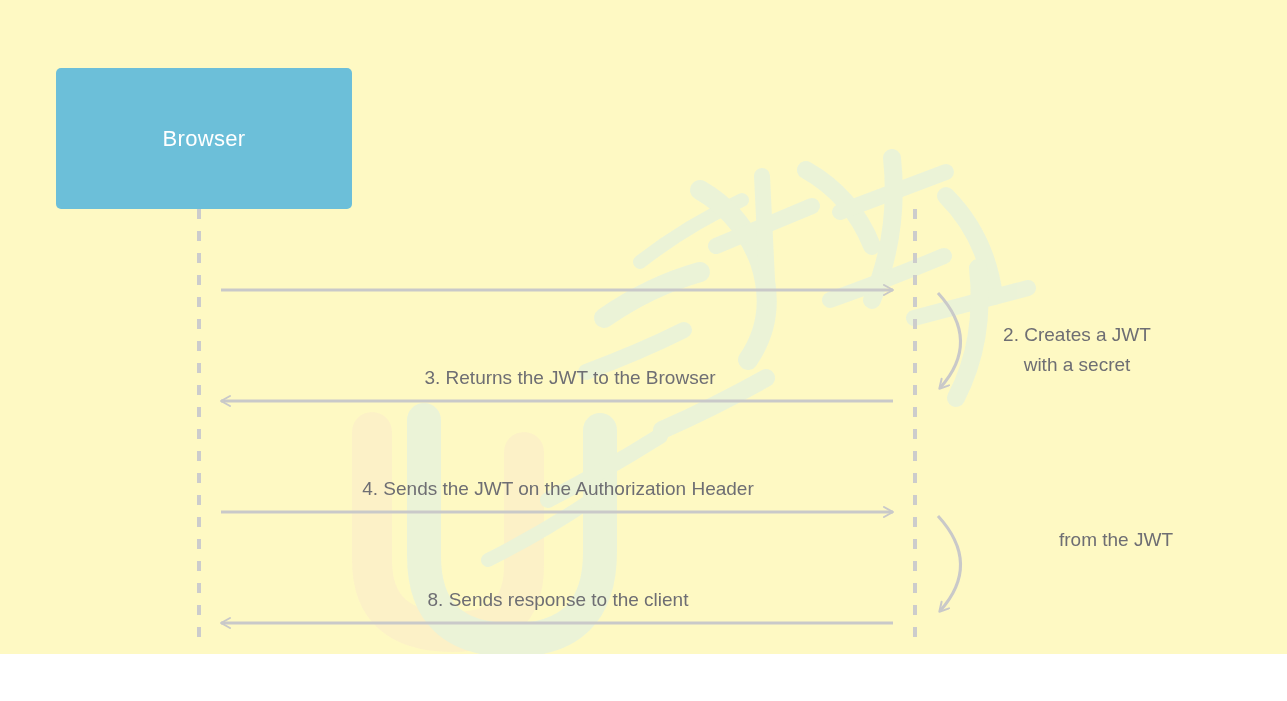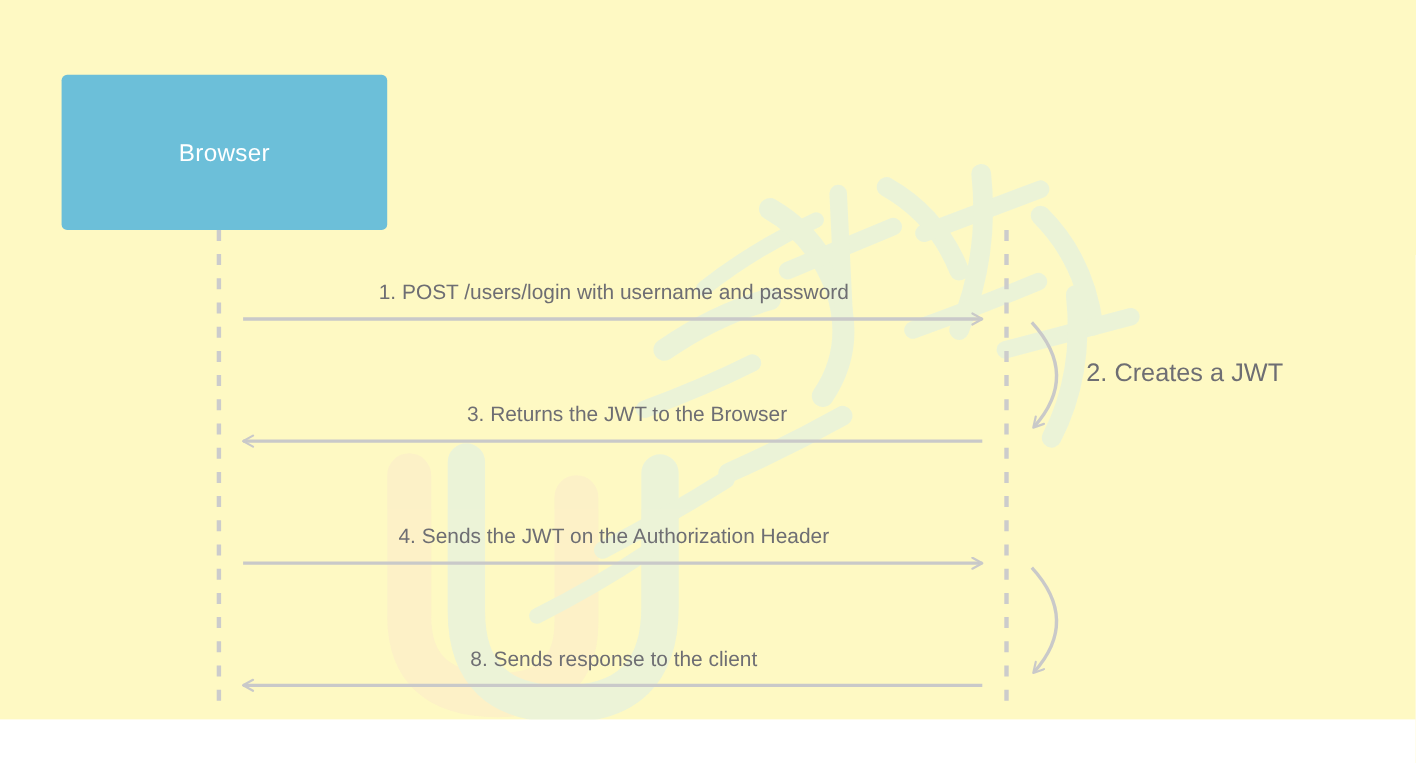--- a/index.html
+++ b/index.html
@@ -37,21 +37,21 @@
     position:absolute;
     color:#6E6E73;
     font-size:19px;
     white-space:nowrap;
     text-align:center;
     line-height:1.45;
   }
   .note-label{
     position:absolute;
     color:#6E6E73;
-    font-size:23px;
+    font-size:19px;
     text-align:center;
     line-height:1.6;
     white-space:nowrap;
   }
 </style>
 </head>
 <body>
 
 <div id="stage">
 
@@ -110,28 +110,29 @@
     <path d="M938,516 Q982,564 940,611" fill="none" stroke="#C9C9C9" stroke-width="3" marker-end="url(#arrow-loop)"></path>
 
     <line x1="893" y1="623" x2="221" y2="623" stroke="#C9C9C9" stroke-width="3" marker-end="url(#arrow-left)"></line>
   </svg>
 
   <div class="participant" id="box-browser">
     <span class="participant-label">Browser</span>
   </div>
 
 
-  <div class="msg-label" style="left:558px;top:253px;transform:translateX(-50%);">1. POST /users/login with username and password</div>
 
   <div class="msg-label" style="left:558px;top:364px;transform:translateX(-50%);margin-left:12px;">3. Returns the JWT to the Browser</div>
 
   <div class="msg-label" style="left:558px;top:475px;transform:translateX(-50%);">4. Sends the JWT on the Authorization Header</div>
 
   <div class="msg-label" style="left:558px;top:586px;transform:translateX(-50%);">8. Sends response to the client</div>
 
   <div class="note-label" style="left:1077px;top:320px;transform:translateX(-50%);">
     <div>2. Creates a JWT</div>
+    <div>with a secret</div>
   </div>
 
   <div class="note-label" style="left:1116px;top:525px;transform:translateX(-50%);">
+    <div>from the JWT</div>
   </div>
 
 </div>
 
 </body></html>

